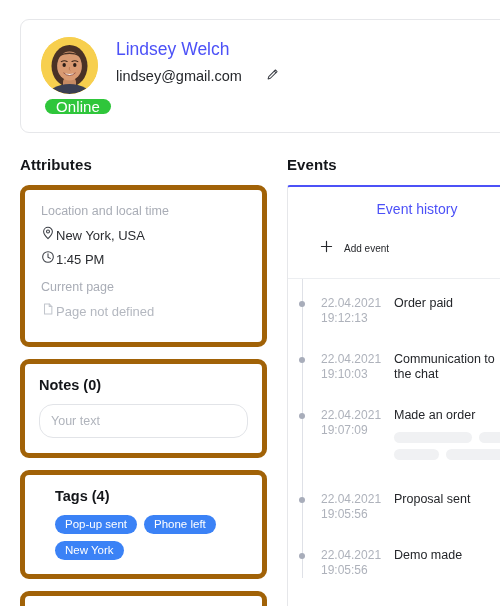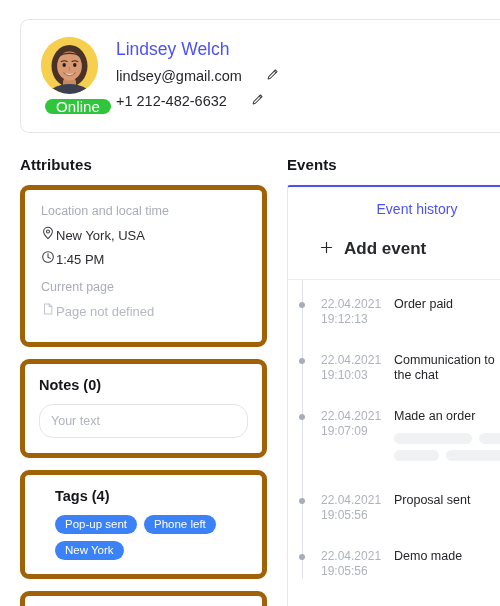--- a/index.html
+++ b/index.html
@@ -204,23 +204,22 @@
     white-space: nowrap;
   }
   .add-event-row {
     display: flex;
     align-items: center;
     gap: 10px;
     padding: 22px 0 20px 31px;
     border-bottom: 1px solid #eceef1;
   }
   .add-event-label {
-    font-size: 17px;
+    font-size: 10px;
     color: #26282c;
-    font-weight: bold;
   }
 
   .timeline {
     position: relative;
     padding: 17px 0 0 0;
   }
   .tl-line {
     position: absolute;
     left: 14px;
     top: 0;
@@ -327,29 +326,20 @@
         <div class="contact-row">
           <span class="contact-val">lindsey@gmail.com</span>
           <span class="pencil">
             <svg width="13" height="13" viewBox="0 0 16 16" fill="none" stroke="#3d4047" stroke-width="1.25" stroke-linecap="round" stroke-linejoin="round">
               <path d="M11.6 2.4 L13.6 4.4 L5.4 12.6 L2.6 13.4 L3.4 10.6 Z"></path>
               <path d="M10.2 3.8 L12.2 5.8"></path>
             </svg>
           </span>
         </div>
 
-        <div class="contact-row">
-          <span class="contact-val">+1 212-482-6632</span>
-          <span class="pencil">
-            <svg width="13" height="13" viewBox="0 0 16 16" fill="none" stroke="#3d4047" stroke-width="1.25" stroke-linecap="round" stroke-linejoin="round">
-              <path d="M11.6 2.4 L13.6 4.4 L5.4 12.6 L2.6 13.4 L3.4 10.6 Z"></path>
-              <path d="M10.2 3.8 L12.2 5.8"></path>
-            </svg>
-          </span>
-        </div>
       </div>
 
     </div>
   </div>
 
   <div class="col-left">
 
     <div class="sec-title">Attributes</div>
 
     <div class="card attr-card">

